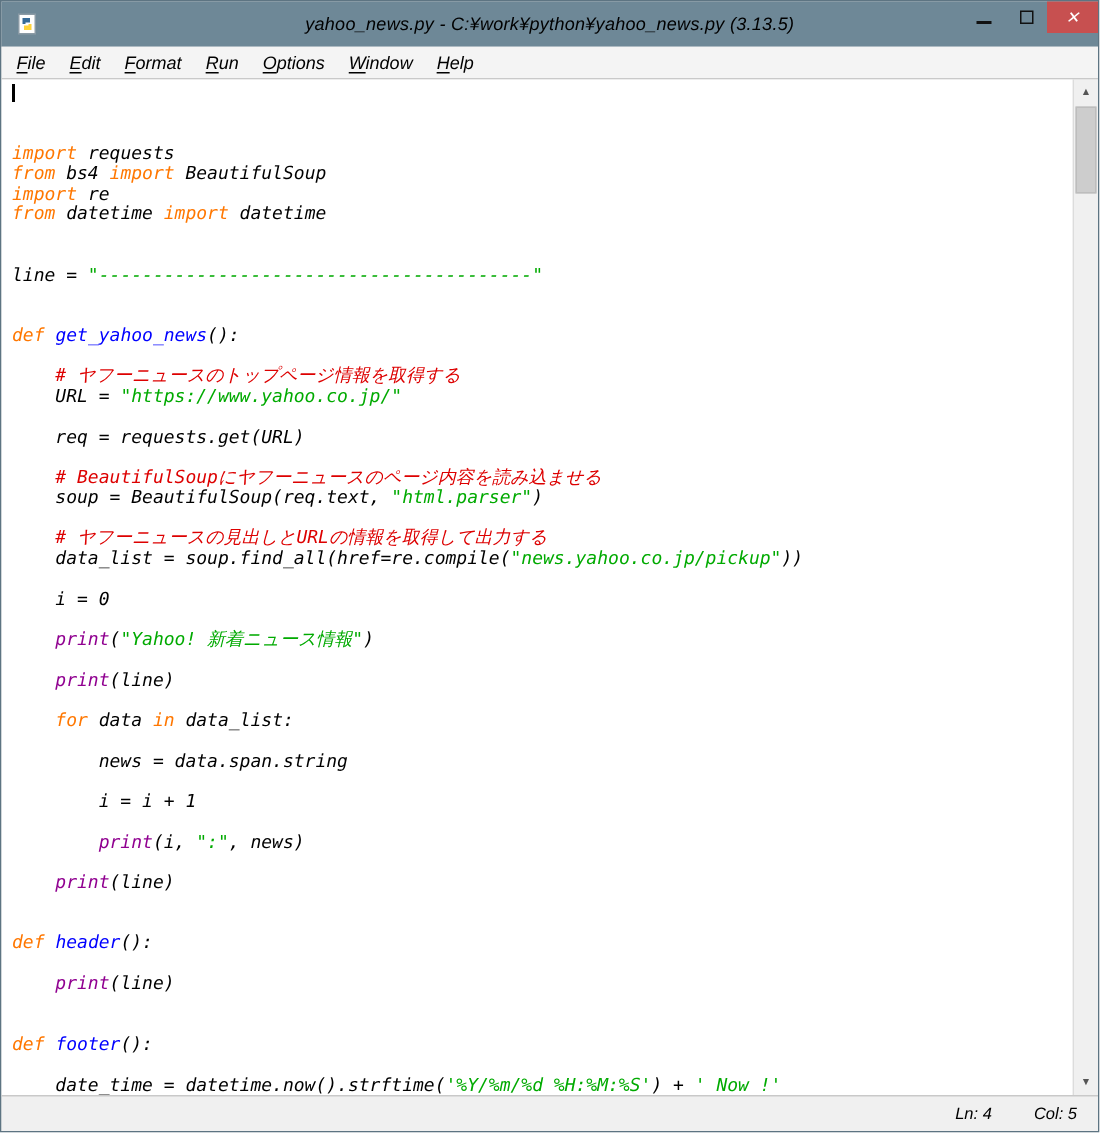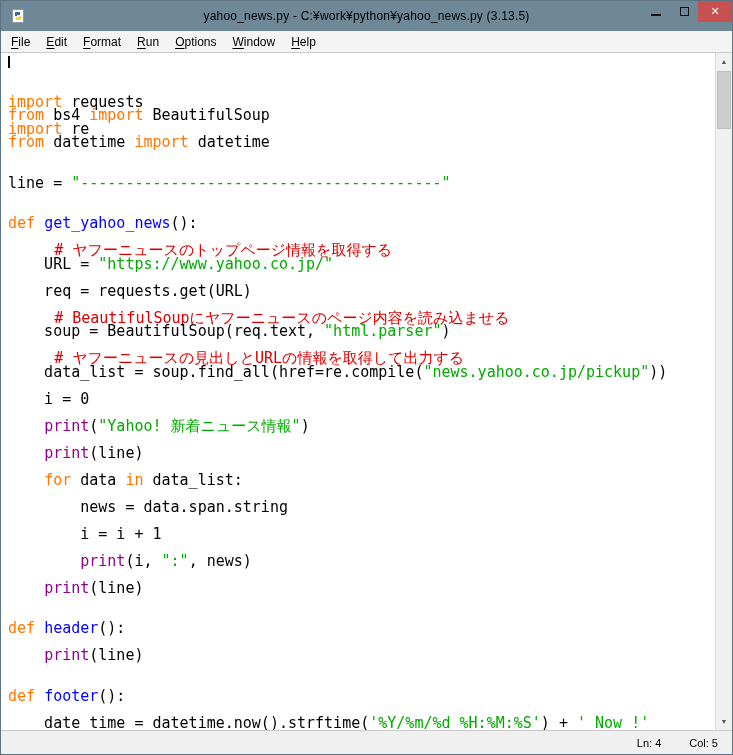--- a/index.html
+++ b/index.html
@@ -1,20 +1,20 @@
 <!DOCTYPE html>
 <html style="--titlebar: #6e8897; --winborder: #5d7482; --close: #c75050; --keyword: #ff7700; --string: #00aa00; --comment: #dd0000; --definition: #0000ff; --builtin: #900090; --plain: #000000;"><head>
 <meta charset="utf-8">
 <style>
   * { margin:0; padding:0; box-sizing:border-box; }
   html,body { width:733px; height:755px; }
   body { font-family:"Liberation Sans", sans-serif; background:#fff; }
 
   .window{ width:733px; height:755px; display:flex; flex-direction:column;
-           border:1px solid var(--winborder); background:#e5e5e5; }
+           border:1px solid var(--winborder); background:#e5e5e5;font-style:italic; }
 
   
   .titlebar{ height:30px; background:var(--titlebar); position:relative;
              display:flex; align-items:center; flex:0 0 auto; }
   .app-icon{ margin-left:9px; width:16px; height:16px; z-index:2; }
   .title{ position:absolute; left:0; right:0; text-align:center; font-size:12px;
           color:#000; letter-spacing:.2px; }
   .caption{ position:absolute; right:0; top:0; display:flex; height:21px; z-index:2; }
   .cap-btn{ width:28px; height:21px; display:flex; align-items:center;
             justify-content:center; cursor:default; }
@@ -25,25 +25,25 @@
   
   .menubar{ height:22px; background:#f4f4f4; border-bottom:1px solid #c9c9c9;
             display:flex; align-items:stretch; padding-left:2px; flex:0 0 auto; }
   .menu-item{ font-size:12px; padding:4px 8px 0 8px; color:#000; white-space:pre; }
   .menu-item u{ text-underline-offset:2px; }
 
   
   .body{ flex:1 1 auto; display:flex; min-height:0; }
   .editor{ flex:1 1 auto; background:#fff; overflow:hidden; position:relative;
            padding:2px 0 0 7px; font-family:"DejaVu Sans Mono", monospace;
-           font-size:15px; line-height:13.5px; white-space:pre; cursor:text; }
+           font-size:12px; line-height:13.5px; white-space:pre; cursor:text; }
   .code-line{ min-height:13.5px; }
   .tk-k{ color:var(--keyword); }
   .tk-s{ color:var(--string); }
-  .tk-c{ color:var(--comment);margin-left:10px; }
+  .tk-c{ color:var(--comment); }
   .tk-d{ color:var(--definition); }
   .tk-b{ color:var(--builtin); }
   .tk-p{ color:var(--plain); }
   .caret{ position:absolute; left:7px; top:3px; width:2px; height:12px; background:#000; }
 
   
   .scrollbar{ width:17px; flex:0 0 auto; background:#f0f0f0;
               border-left:1px solid #dcdcdc; display:flex; flex-direction:column; }
   .sb-btn{ height:17px; display:flex; align-items:center; justify-content:center;
            font-size:7px; color:#555; flex:0 0 auto; }

